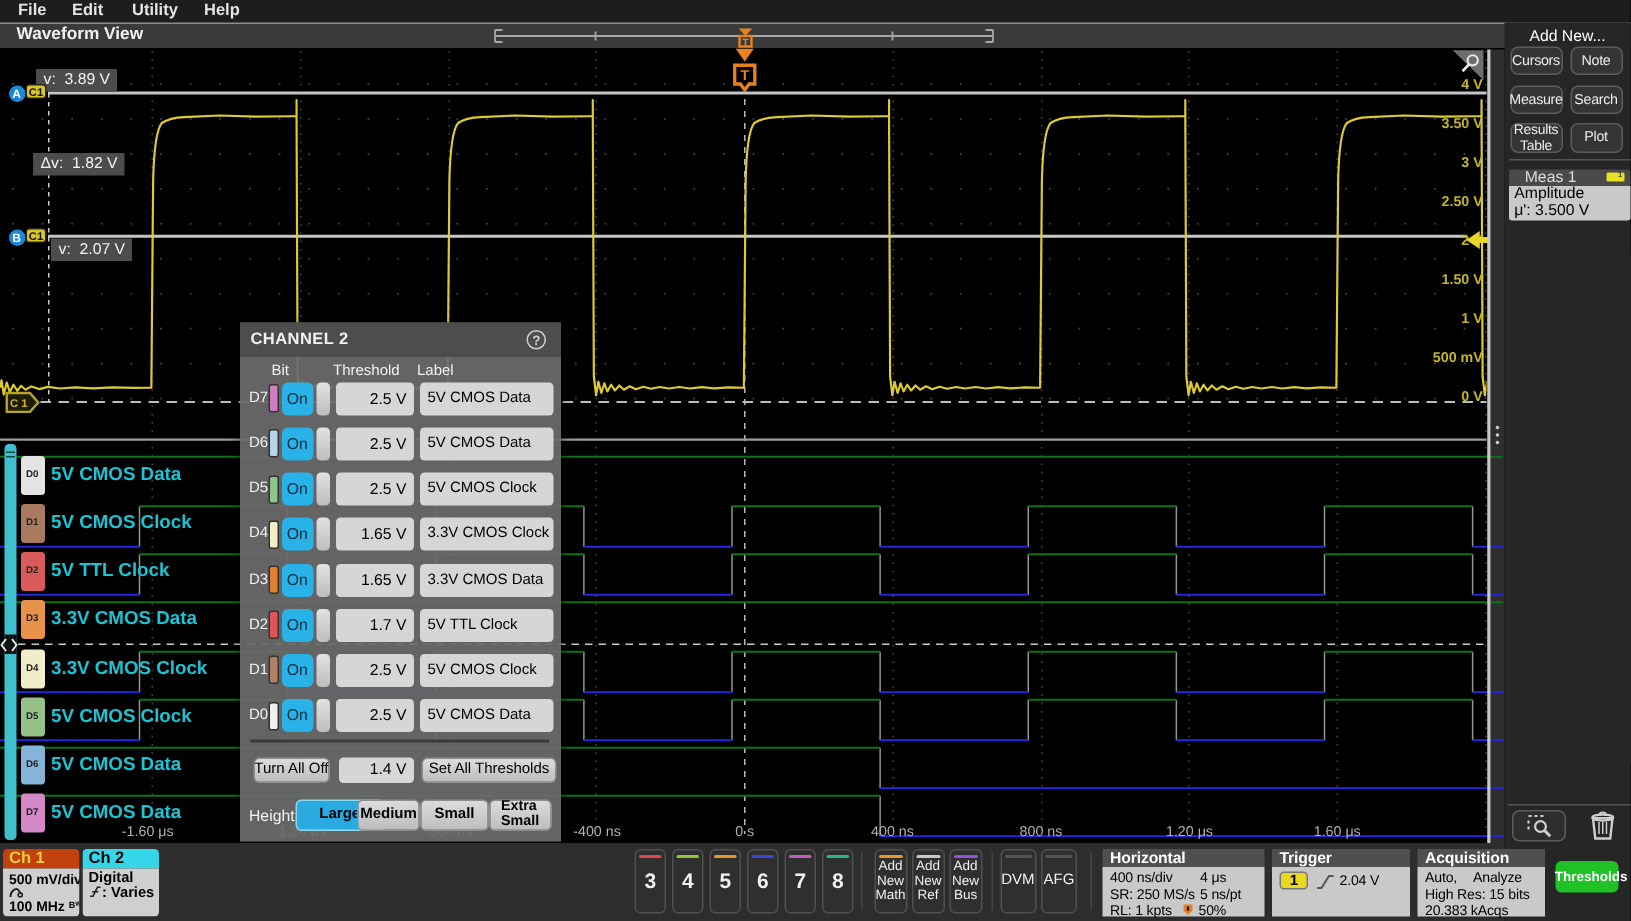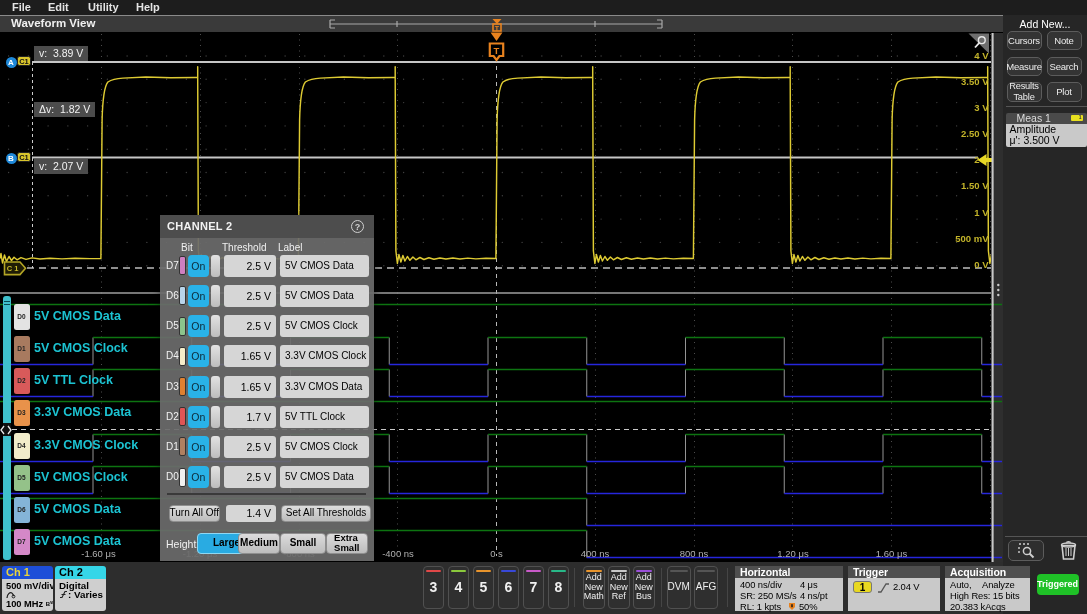--- a/index.html
+++ b/index.html
@@ -122,22 +122,22 @@
       <span style="position:absolute;left:11px;top:1px">Waveform View</span>
 <svg width="360" height="17" viewBox="0 0 360 17" style="position:absolute;left:322px;top:0">
  <path d="M8 4v8M8 4h5M8 12h5M340 4v8M340 4h-5M340 12h-5M8 8H340" stroke="#a8a8a8" stroke-width="1.2" fill="none"></path>
  <path d="M75 5v6M273 5v6" stroke="#a8a8a8" stroke-width="1.2"></path>
  <path d="M170.5 3l9 0l-4.5 5z" fill="#e8821e"></path>
  <rect x="171" y="8" width="8" height="7" fill="none" stroke="#e8821e" stroke-width="1.6"></rect>
  <text x="175" y="14.5" text-anchor="middle" font-size="7" font-weight="bold" fill="#e8821e">T</text>
 </svg>
 </div>
 
-<div class="curlbl" style="left:34px;top:46px">v:&nbsp; 3.89 V</div>
-<div class="curlbl" style="left:34px;top:102px">Δv:&nbsp; 1.82 V</div>
+<div class="curlbl" style="left:24px;top:46px">v:&nbsp; 3.89 V</div>
+<div class="curlbl" style="left:22px;top:102px">Δv:&nbsp; 1.82 V</div>
 <div class="curlbl" style="left:34px;top:159px">v:&nbsp; 2.07 V</div>
 <div class="ab" style="left:5.5px;top:57px">A</div>
 <div class="c1b" style="left:17px;top:56px">C1</div>
 <div class="ab" style="left:5.5px;top:152.5px">B</div>
 <div class="c1b" style="left:17px;top:151.5px">C1</div>
 
 <div style="position:absolute;left:3px;top:296px;width:7.5px;height:264px;background:#3fc0cc;border-radius:3px"></div>
 <div style="position:absolute;left:4px;top:300.5px;width:5.5px;height:1.3px;background:#0a4a52"></div>
 <div style="position:absolute;left:4px;top:303.5px;width:5.5px;height:1.3px;background:#0a4a52"></div>
 <div style="position:absolute;left:3px;top:423px;width:7.5px;height:13px;background:#111"></div>
@@ -283,21 +283,21 @@
           <path d="M5 6.5h13l-1.5 13.5h-10z" fill="none" stroke="#cfcfcf" stroke-width="1.6"></path>
           <ellipse cx="11.5" cy="6" rx="7" ry="2" fill="none" stroke="#cfcfcf" stroke-width="1.5"></ellipse>
           <path d="M9 9v8M11.5 9v8M14 9v8" stroke="#cfcfcf" stroke-width="1"></path>
           <path d="M9.5 3.8c0-1.5 4-1.5 4 0" fill="none" stroke="#cfcfcf" stroke-width="1.4"></path>
         </svg>
 </div>
 </div>
 
 <div id="bottombar">
 <div style="position:absolute;left:2px;top:4px;width:51px;height:45px;border-radius:3px;overflow:hidden">
- <div style="height:13px;background:#1d4ed8;color:#e8d23c;font-size:11px;font-weight:bold;line-height:13px;padding-left:4px">Ch 1</div>
+ <div style="height:13px;background:#c2410c;color:#e8d23c;font-size:11px;font-weight:bold;line-height:13px;padding-left:4px">Ch 1</div>
  <div style="height:32px;background:#cfcfcf;color:#000;font-size:9.3px;font-weight:bold;padding:2px 0 0 4px;line-height:10px;position:relative;white-space:nowrap">500 mV/div
   <svg width="10" height="8" viewBox="0 0 10 8" style="position:absolute;left:4px;top:12px">
             <path d="M1 7C1 3 4 1 6 2M6 2l2 3" stroke="#222" stroke-width="1.3" fill="none"></path>
             <circle cx="7.5" cy="5.5" r="1.4" fill="none" stroke="#222" stroke-width="1"></circle>
           </svg>
   <div style="position:absolute;left:4px;top:20px">100 MHz <span style="font-size:6px;vertical-align:top">Bᵂ</span></div>
  </div>
 </div>
 <div style="position:absolute;left:55px;top:4px;width:51px;height:45px;border-radius:3px;overflow:hidden">
  <div style="height:13px;background:#35d6e8;color:#000;font-size:11px;font-weight:bold;line-height:13px;padding-left:4px">Ch 2</div>
@@ -324,21 +324,21 @@
 <div class="addbtn" style="left:632.5px"><i style="background:#9a50d8"></i>Add<br>New<br>Bus</div>
 <div class="addbtn" style="left:666.5px;width:24px;line-height:40px;padding-top:0;font-size:10px"><i style="background:#555"></i>DVM</div>
 <div class="addbtn" style="left:694px;width:24px;line-height:40px;padding-top:0;font-size:10px"><i style="background:#555"></i>AFG</div>
 
 <div class="panel" style="left:735px;width:108px">
  <div class="phead">Horizontal</div>
  <div class="pbody">
   <div style="left:5px;top:1px">400 ns/div</div>
         <div style="left:65px;top:1px">4 μs</div>
   <div style="left:5px;top:12px">SR: 250 MS/s</div>
-        <div style="left:65px;top:12px">4 ns/pt</div>
+        <div style="left:65px;top:12px">5 ns/pt</div>
   <div style="left:5px;top:22.5px">RL: 1 kpts</div>
   <svg width="8" height="9" viewBox="0 0 8 9" style="position:absolute;left:53px;top:24px">
           <path d="M1 1h6v4l-3 3l-3-3z" fill="#e8821e"></path>
           <rect x="3.2" y="2.2" width="1.6" height="3" fill="#222"></rect>
         </svg>
   <div style="left:64px;top:22.5px">50%</div>
  </div>
 </div>
 <div class="panel" style="left:848px;width:92px">
  <div class="phead">Trigger</div>
@@ -352,13 +352,13 @@
 </div>
 <div class="panel" style="left:945px;width:85px">
  <div class="phead">Acquisition</div>
  <div class="pbody">
   <div style="left:5px;top:1px">Auto,</div>
         <div style="left:37px;top:1px">Analyze</div>
   <div style="left:5px;top:12px">High Res: 15 bits</div>
   <div style="left:5px;top:22.5px">20.383 kAcqs</div>
  </div>
 </div>
-<div style="position:absolute;left:1036.5px;top:574px;width:42px;height:21px;background:#1fc127;border-radius:4px;color:#fff;font-size:9px;font-weight:bold;text-align:center;line-height:21px">Triggered</div>
+<div style="position:absolute;left:1036.5px;top:574px;width:42px;height:21px;background:#1fc127;border-radius:4px;color:#fff;font-size:9px;font-weight:bold;text-align:center;line-height:21px">Thresholds</div>
 </div>
 </body></html>

